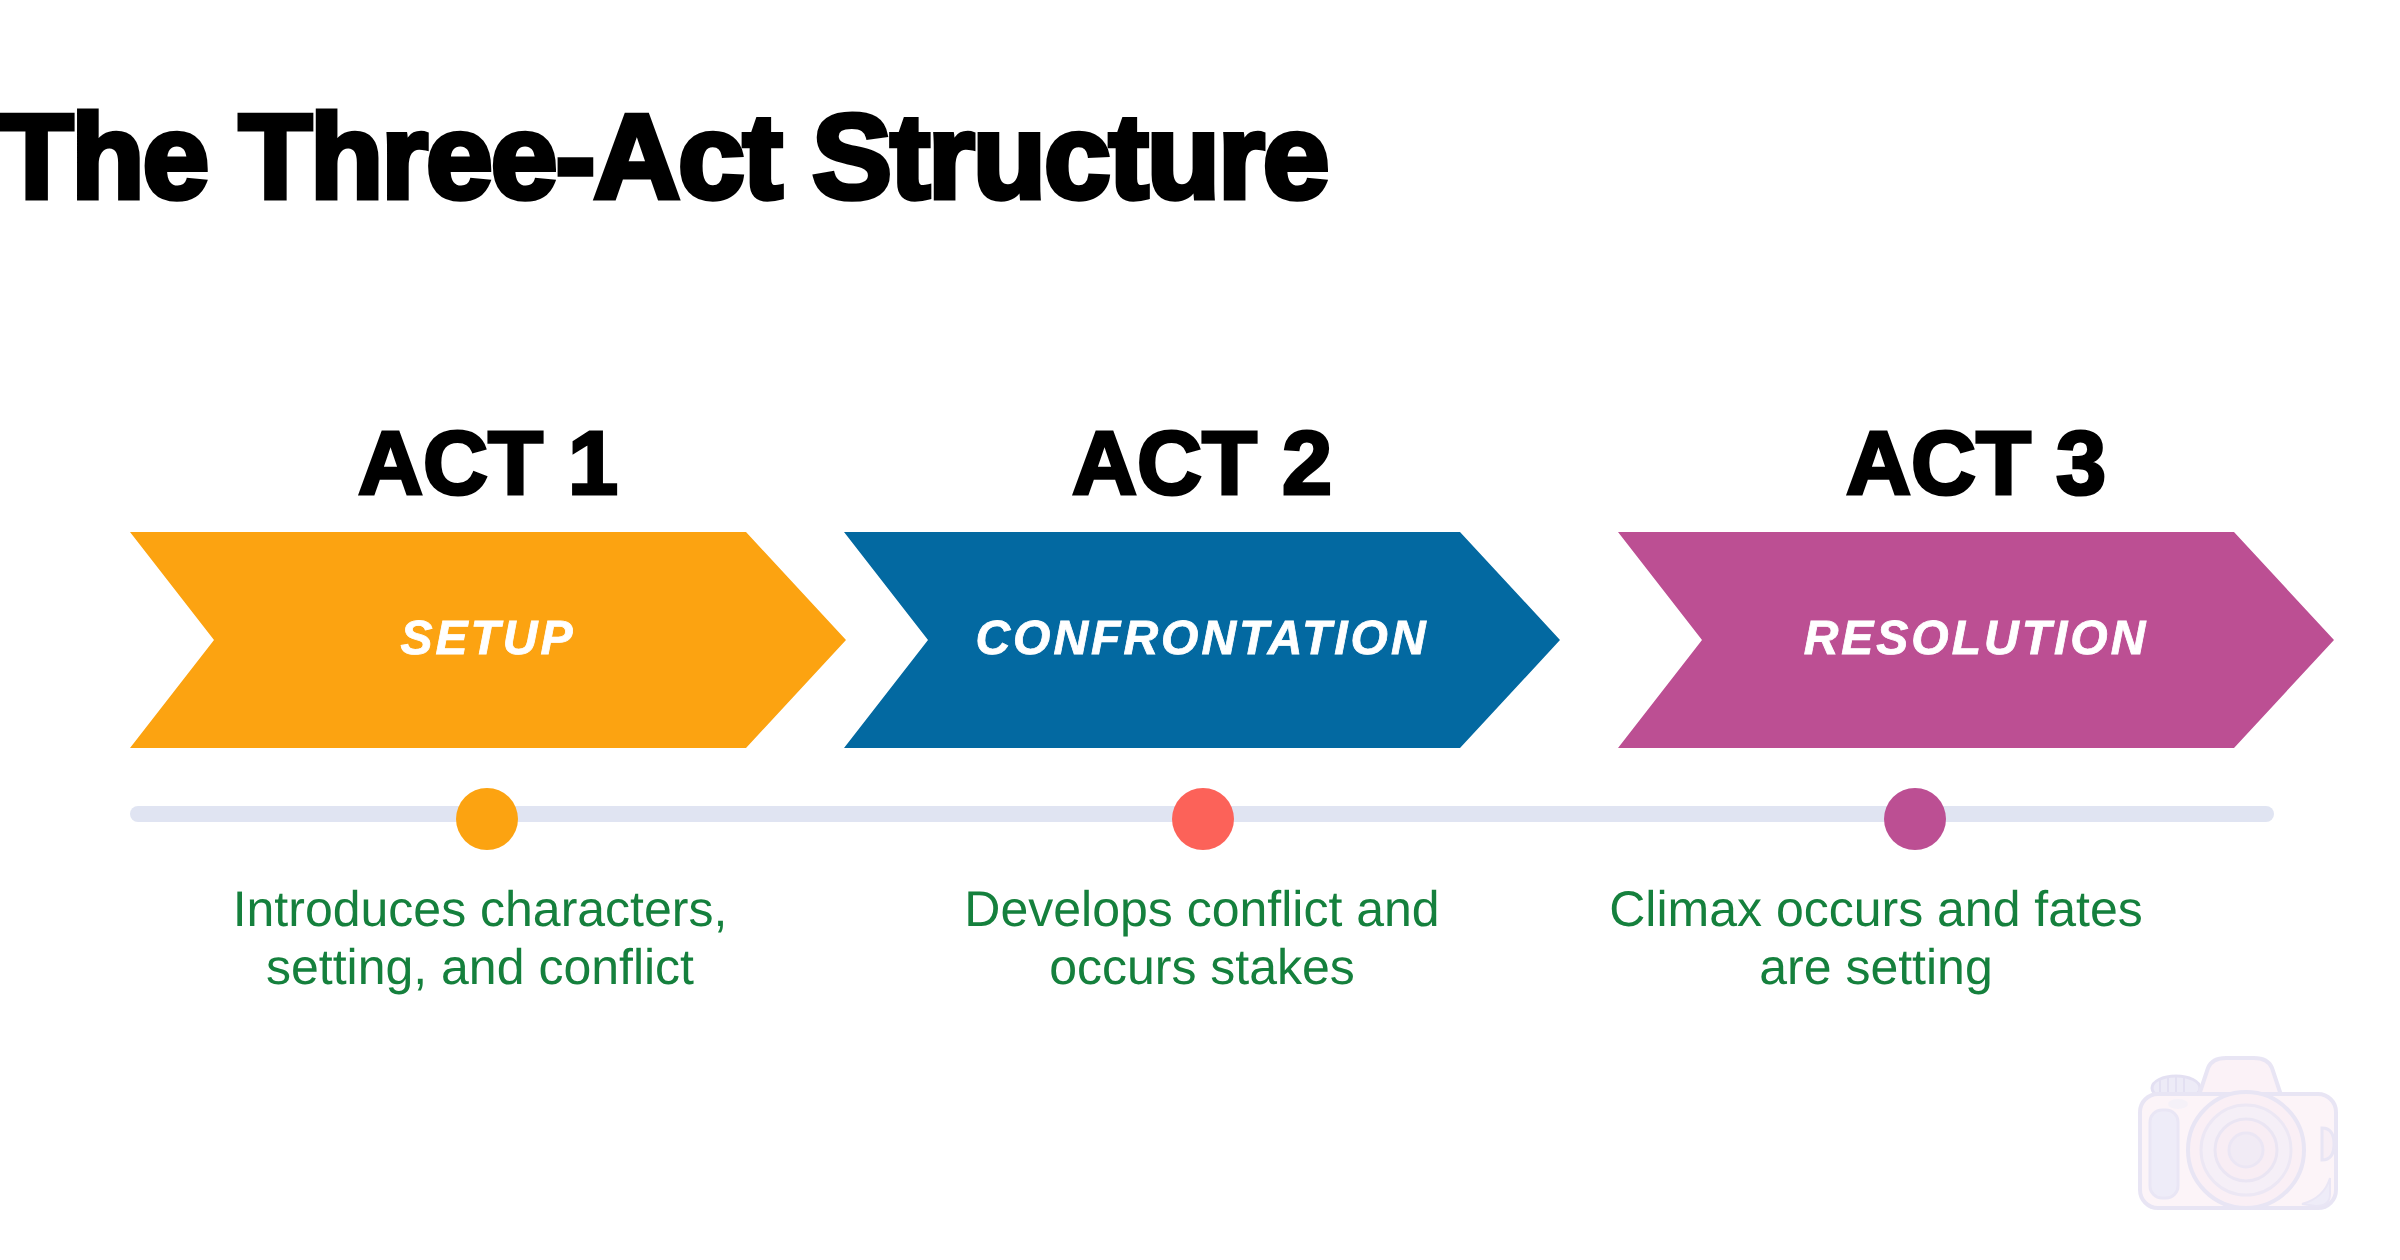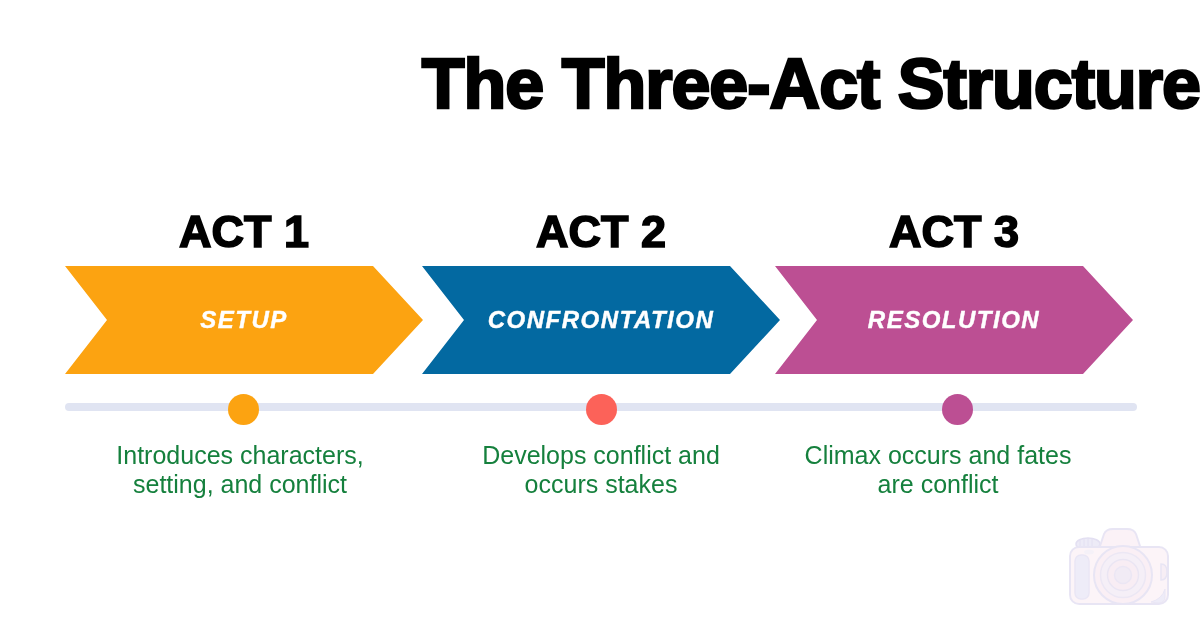--- a/index.html
+++ b/index.html
@@ -12,22 +12,22 @@
     font-family: "Liberation Sans", sans-serif;
     color: #000;
   }
 
   
   .title {
     position: absolute;
     top: 44px;
     left: 0;
     width: 1200px;
-    text-align: right;
-    font-size: 70px;
+    text-align: left;
+    font-size: 60px;
     font-weight: bold;
     letter-spacing: -1px;
     -webkit-text-stroke: 2.6px #000;
     white-space: nowrap;
   }
 
   
   .act-header {
     position: absolute;
     top: 206px;
@@ -54,21 +54,21 @@
     color: #ffffff;
     font-size: 24px;
     font-weight: bold;
     letter-spacing: 1.5px;
     font-style: italic;
     -webkit-text-stroke: 0.4px #fff;
   }
 
   .pos-1 { left: 65px; }
   .pos-2 { left: 422px; }
-  .pos-3 { left: 775px; }
+  .pos-3 { left: 809px; }
 
   
   .timeline-line {
     position: absolute;
     left: 65px;
     top: 403px;
     width: 1072px;
     height: 8px;
     border-radius: 4px;
   }
@@ -136,21 +136,21 @@
   <div class="desc desc-1">
     <div>Introduces characters,</div>
     <div>setting, and conflict</div>
   </div>
   <div class="desc desc-2">
     <div>Develops conflict and</div>
     <div>occurs stakes</div>
   </div>
   <div class="desc desc-3">
     <div>Climax occurs and fates</div>
-    <div>are conflict</div>
+    <div>are setting</div>
   </div>
 
   <svg class="watermark" viewBox="0 0 108 95" xmlns="http://www.w3.org/2000/svg">
 
     <ellipse cx="22" cy="26" rx="12" ry="6" fill="#E2DFF3" stroke="#D2CCEA" stroke-width="1.5"></ellipse>
     <line x1="14" y1="22" x2="14" y2="30" stroke="#D2CCEA" stroke-width="1"></line>
     <line x1="18" y1="21" x2="18" y2="31" stroke="#D2CCEA" stroke-width="1"></line>
     <line x1="22" y1="20" x2="22" y2="31" stroke="#D2CCEA" stroke-width="1"></line>
     <line x1="26" y1="21" x2="26" y2="31" stroke="#D2CCEA" stroke-width="1"></line>
 

